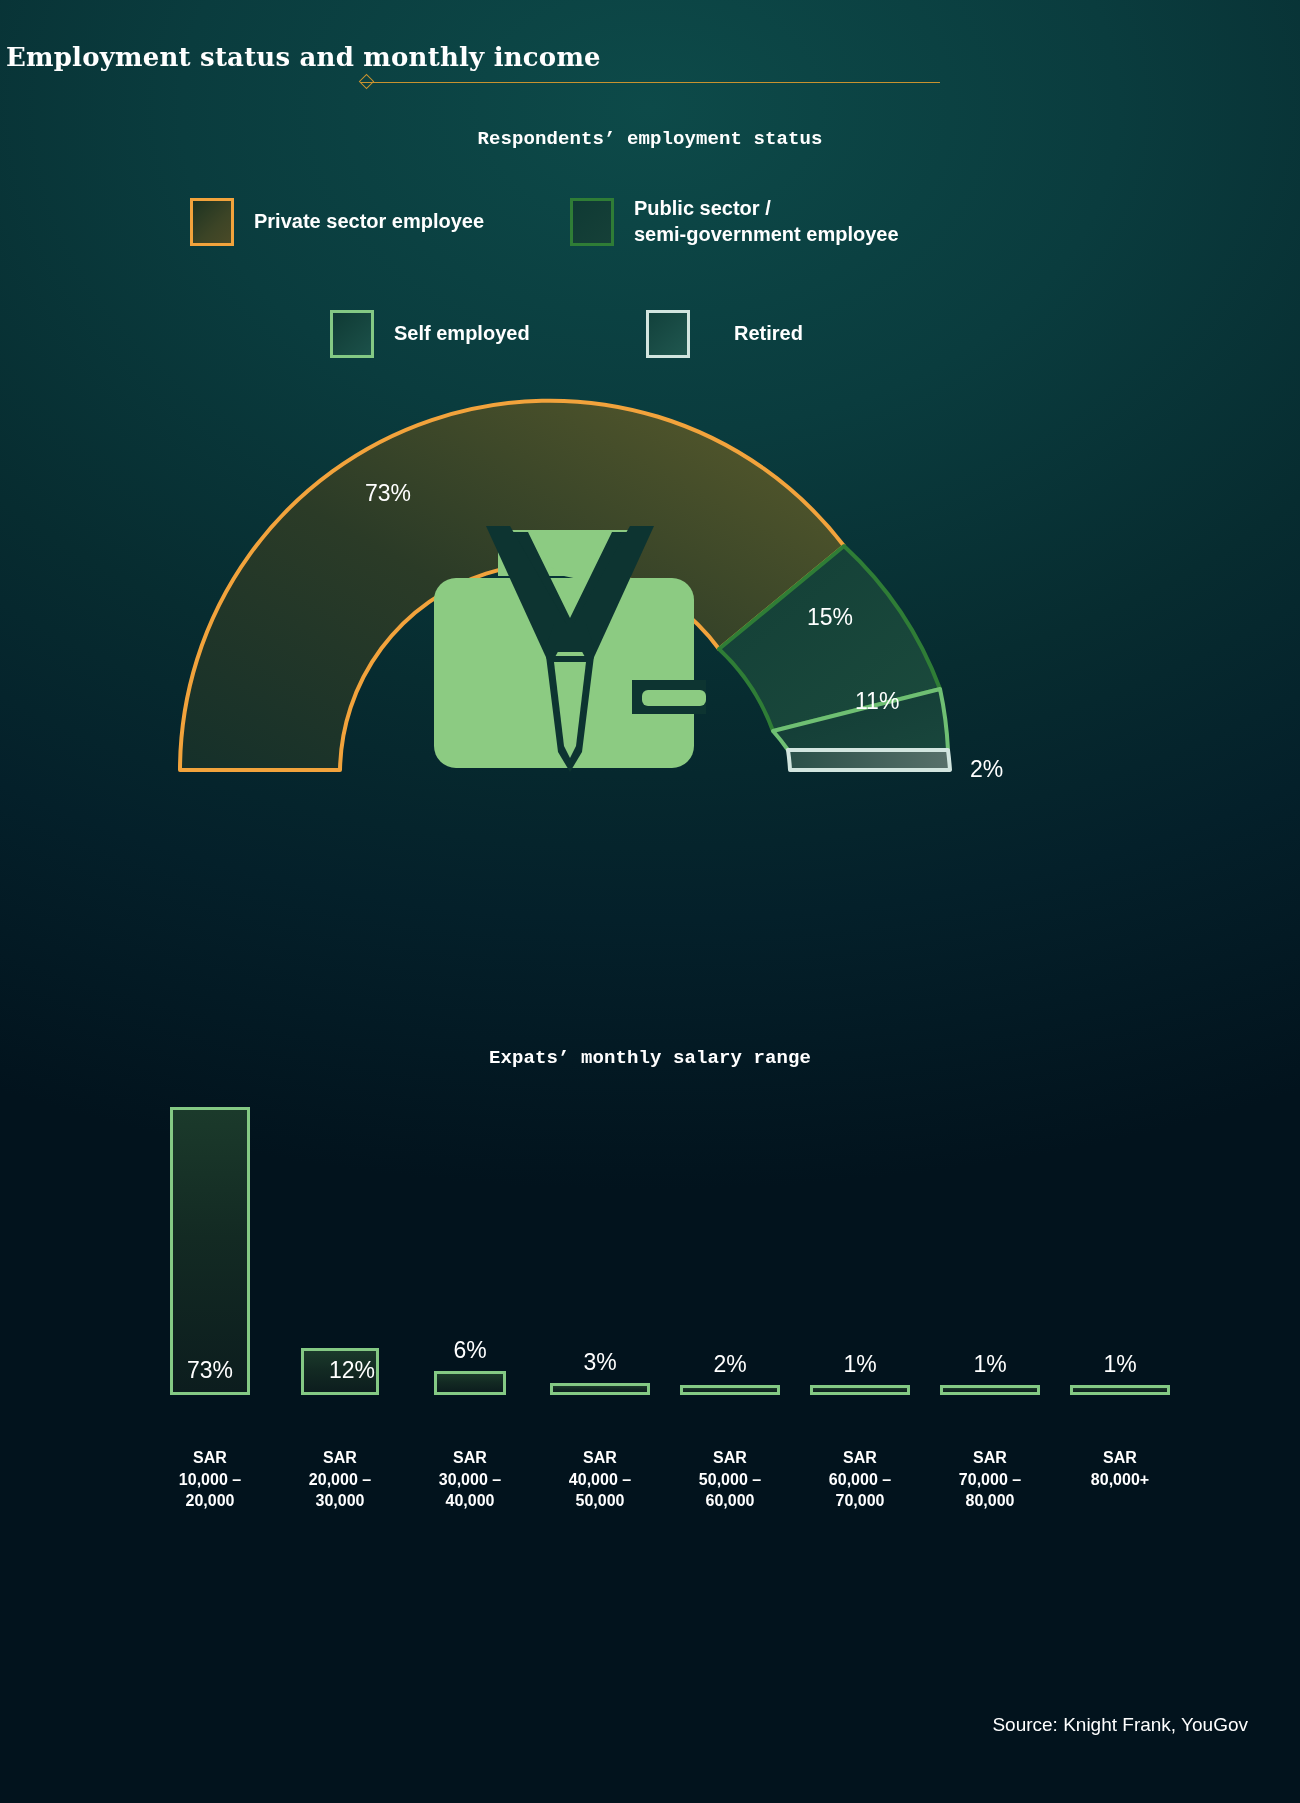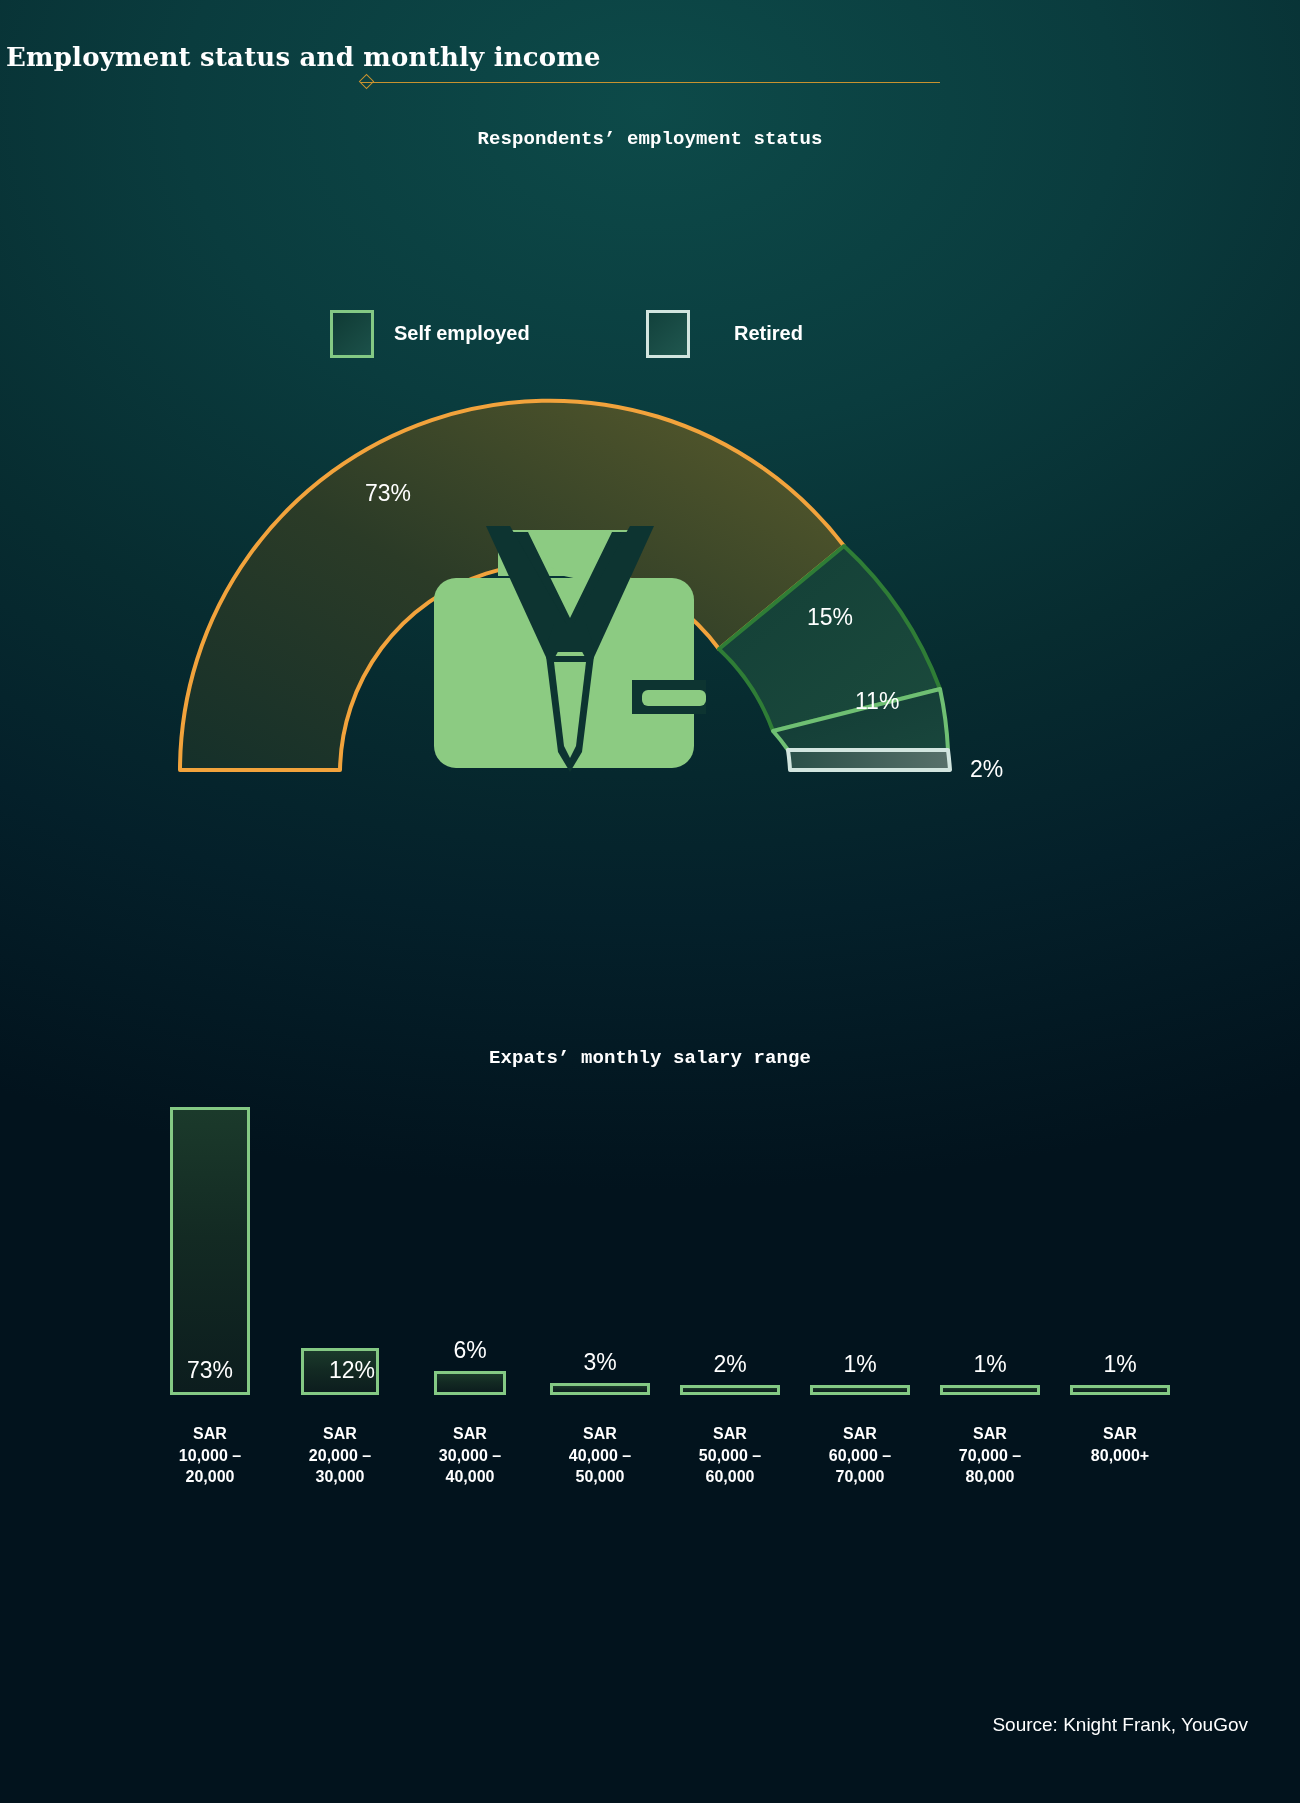--- a/index.html
+++ b/index.html
@@ -153,20 +153,21 @@
     text-align: center;
   }
   .bar-cat {
     position: absolute;
     color: #ffffff;
     font-size: 16px;
     font-weight: bold;
     text-align: center;
     line-height: 1.35;
     white-space: pre-line;
+    margin-top: 24px;
   }
   
   #source {
     position: absolute;
     right: 52px;
     top: 1714px;
     color: #ffffff;
     font-size: 19px;
   }
 </style>
@@ -176,20 +177,33 @@
 <div id="page">
 
   <div class="title-wrap">
     <div class="title">Employment status and monthly income</div>
   </div>
   <div class="title-rule"></div>
   <div class="title-diamond"></div>
 
   <div class="section-head" id="head-status">Respondents’ employment status</div>
 
+  <div class="legend-row" id="legend-row-1">
+    <div class="legend-item li-private">
+      <div class="swatch sw-private"></div>
+      <div class="legend-label">Private sector employee</div>
+    </div>
+    <div class="legend-item li-public">
+      <div class="swatch sw-public"></div>
+      <div class="legend-label">
+        <span class="l1">Public sector /</span>
+        <span class="l2">semi-government employee</span>
+      </div>
+    </div>
+  </div>
 
   <div class="legend-row" id="legend-row-2">
     <div class="legend-item li-self">
       <div class="swatch sw-self"></div>
       <div class="legend-label">Self employed</div>
     </div>
     <div class="legend-item li-retired">
       <div class="swatch sw-retired"></div>
       <div class="legend-label">Retired</div>
     </div>

